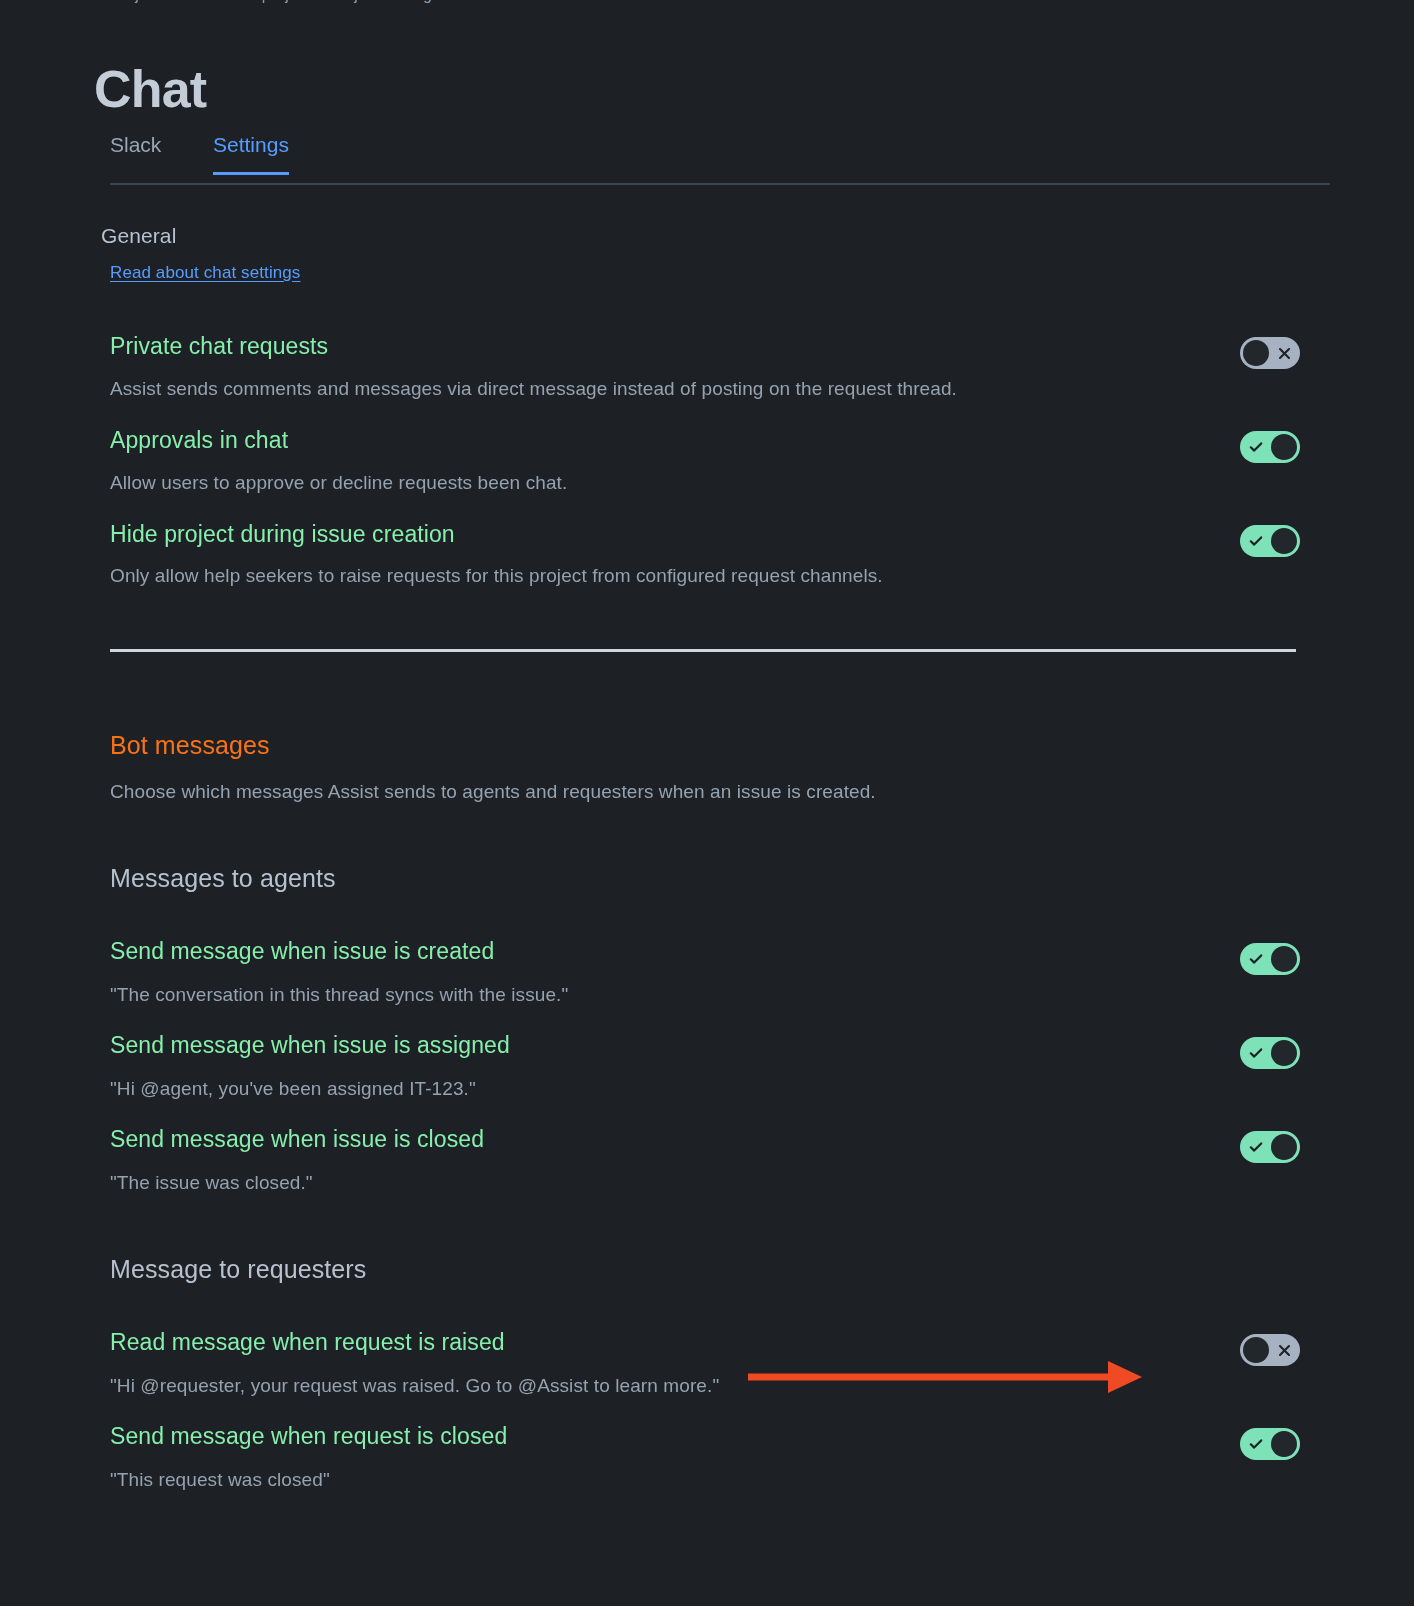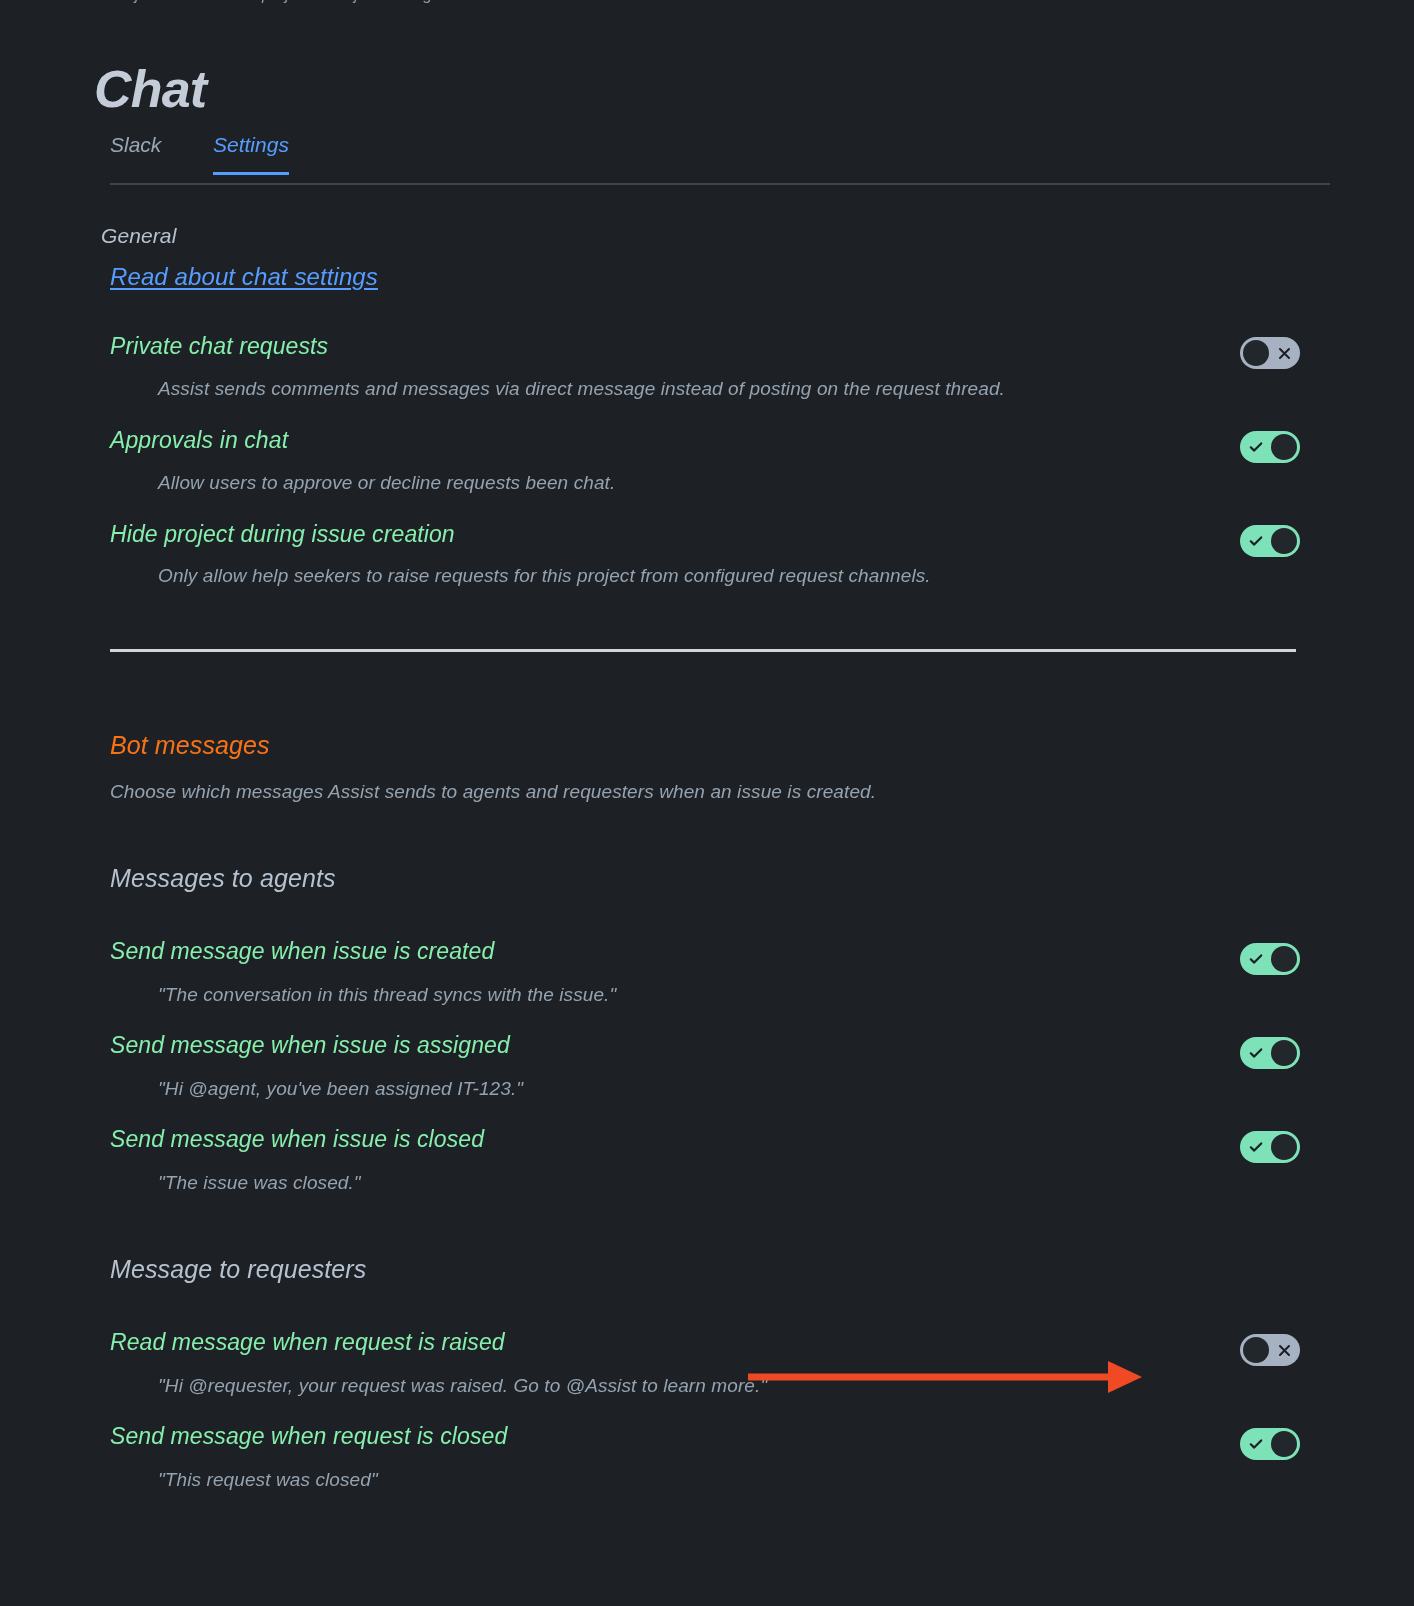--- a/index.html
+++ b/index.html
@@ -12,21 +12,20 @@
     overflow: hidden;
     font-family: "Liberation Sans", sans-serif;
     -webkit-font-smoothing: antialiased;
   }
 
   .page {
     position: relative;
     width: 1414px;
     height: 1160px;
     background: #1d2125;
-    font-style: italic;
   }
 
   
   .breadcrumb {
     position: absolute;
     left: 110px;
     top: -14px;
     font-size: 16px;
     color: #8c9bab;
     letter-spacing: .1px;
@@ -90,21 +89,21 @@
   .section-label {
     position: absolute;
     left: 101px;
     font-size: 21px;
     color: #b6c2cf;
     letter-spacing: .1px;
   }
   .link {
     position: absolute;
     left: 110px;
-    font-size: 24px;
+    font-size: 17px;
     color: #579dff;
     text-decoration: underline;
     text-underline-offset: 3px;
     cursor: pointer;
     letter-spacing: .1px;
   }
 
   .setting-title {
     position: absolute;
     left: 110px;
@@ -113,21 +112,20 @@
     letter-spacing: .1px;
     white-space: nowrap;
   }
   .setting-desc {
     position: absolute;
     left: 110px;
     font-size: 19px;
     color: #95a2b0;
     letter-spacing: .1px;
     white-space: nowrap;
-    margin-left: 48px;
   }
 
   .divider {
     position: absolute;
     left: 110px;
     width: 1186px;
     height: 3px;
     background: #cfd6de;
   }
 

